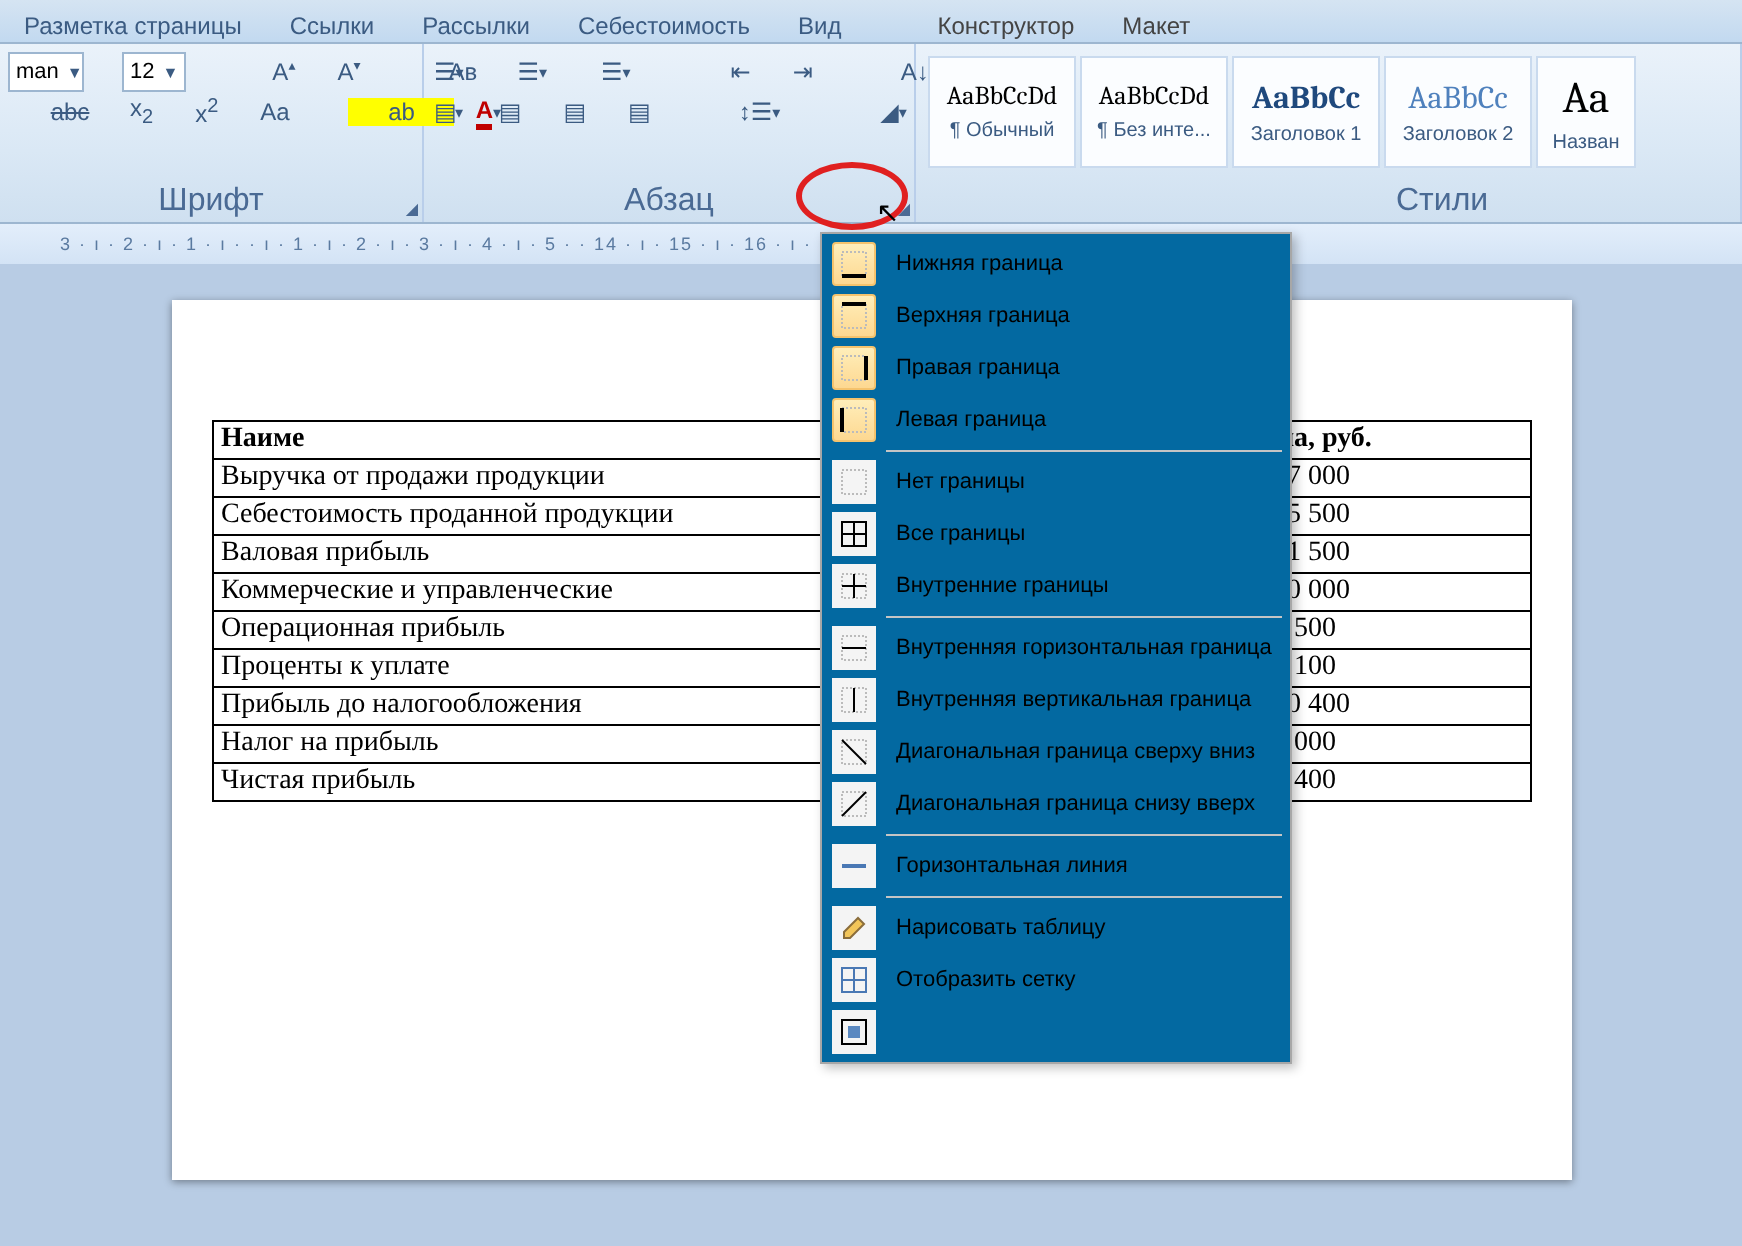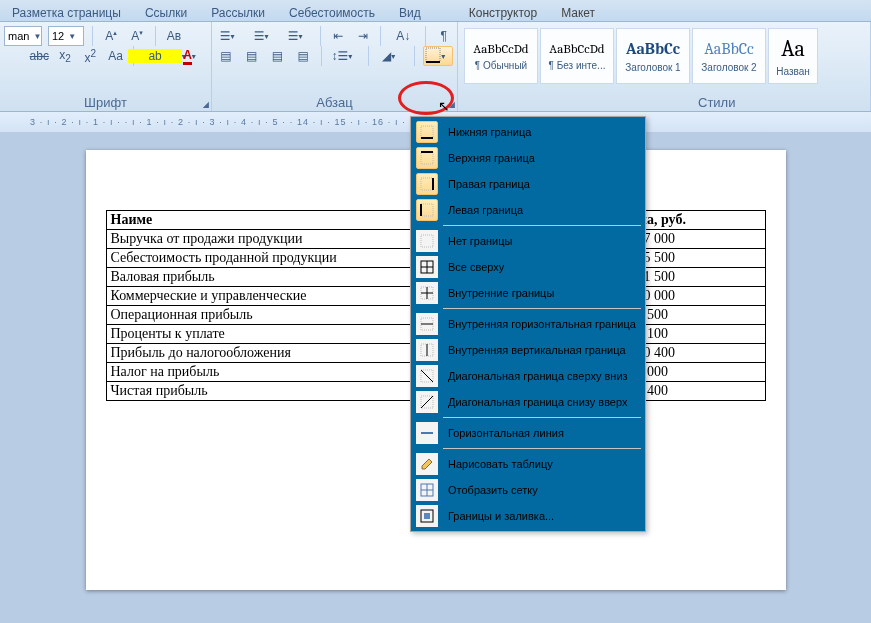--- a/index.html
+++ b/index.html
@@ -45,23 +45,23 @@
     display: flex;
     flex-direction: column;
   }
   .ribbon-group-label {
     position: absolute;
     bottom: 1px;
     left: 0;
     right: 0;
     text-align: center;
     color: #4a6a94;
-    font-size: 13px;
-  }
-  .rbtns { display: flex; gap: 6px; align-items: center; }
+    font-size: 16px;
+  }
+  .rbtns { display: flex; gap: 19px; align-items: center; }
   .rowgap { margin-top: 0; }
   .rbtn {
     width: 20px; height: 20px;
     border: 1px solid transparent;
     border-radius: 2px;
     display: flex; align-items: center; justify-content: center;
     cursor: pointer;
     font-size: 12px;
     color: #3b5b82;
     background: transparent;
@@ -477,21 +477,21 @@
     <span class="lbl">Нет границы</span>
   </div>
   <div class="menu-item">
     <span class="menu-icon">
         <svg class="ic" viewBox="0 0 16 16">
           <rect x="2" y="2" width="12" height="12" fill="none" stroke="#000"></rect>
           <line x1="8" y1="2" x2="8" y2="14" stroke="#000"></line>
           <line x1="2" y1="8" x2="14" y2="8" stroke="#000"></line>
         </svg>
       </span>
-    <span class="lbl">Все сверху</span>
+    <span class="lbl">Все границы</span>
   </div>
   <div class="menu-item">
     <span class="menu-icon">
         <svg class="ic" viewBox="0 0 16 16">
           <rect x="2" y="2" width="12" height="12" fill="none" stroke="#bbb" stroke-dasharray="1 1"></rect>
           <line x1="8" y1="2" x2="8" y2="14" stroke="#000"></line>
           <line x1="2" y1="8" x2="14" y2="8" stroke="#000"></line>
         </svg>
       </span>
     <span class="lbl">Внутренние границы</span>
@@ -561,18 +561,17 @@
       </span>
     <span class="lbl">Отобразить сетку</span>
   </div>
   <div class="menu-item">
     <span class="menu-icon">
         <svg class="ic" viewBox="0 0 16 16">
           <rect x="2" y="2" width="12" height="12" fill="none" stroke="#000"></rect>
           <rect x="5" y="5" width="6" height="6" fill="#5a88c0"></rect>
         </svg>
       </span>
-    <span class="lbl">Границы и заливка...</span>
   </div>
 </div>
 
 <div class="circle"></div>
 <div class="cursor">↖</div>
 
 </body></html>

